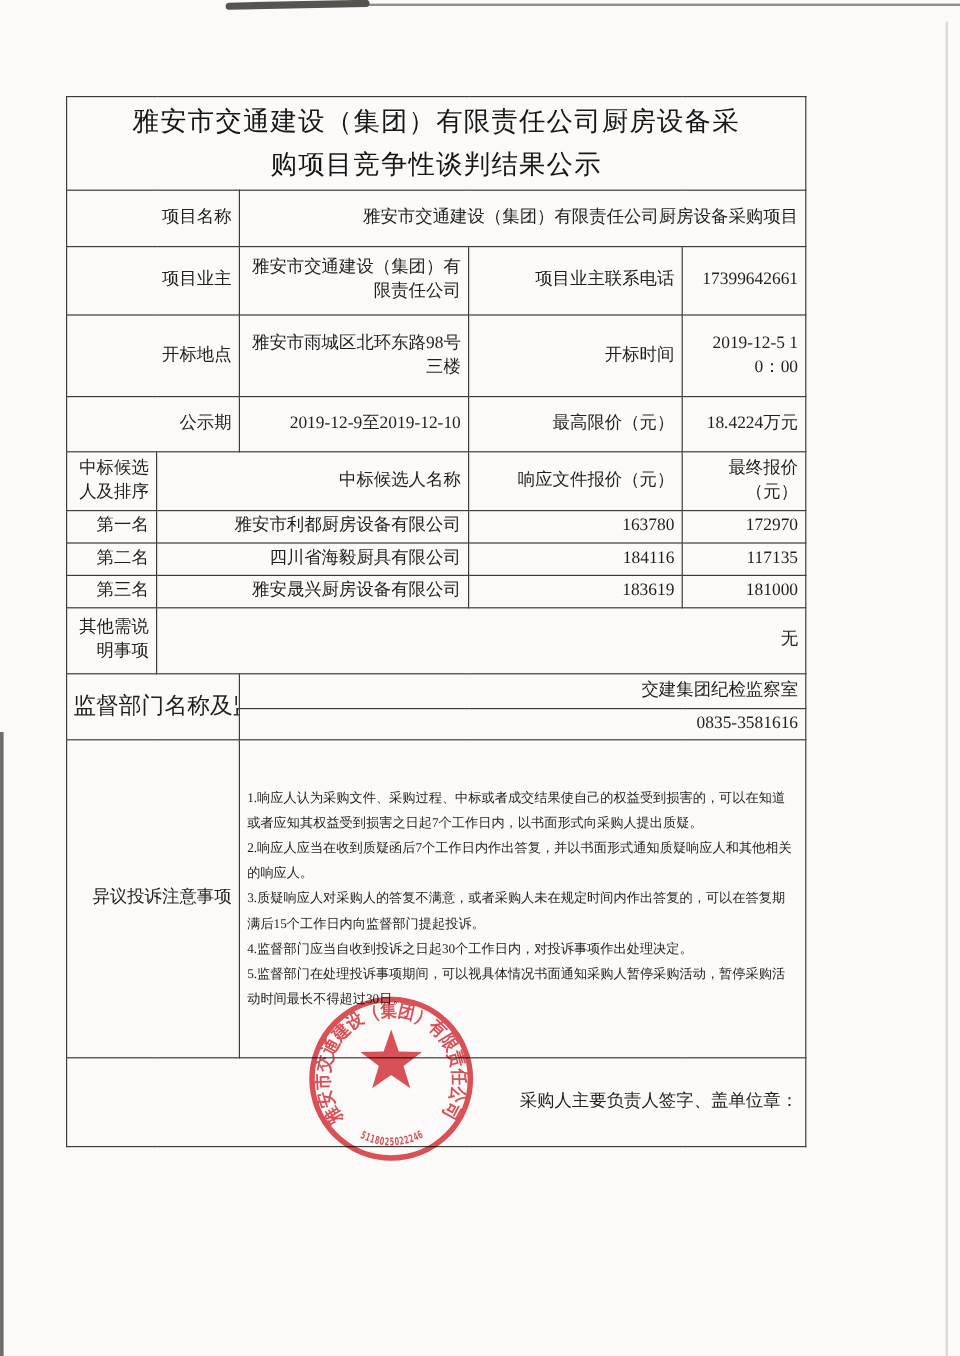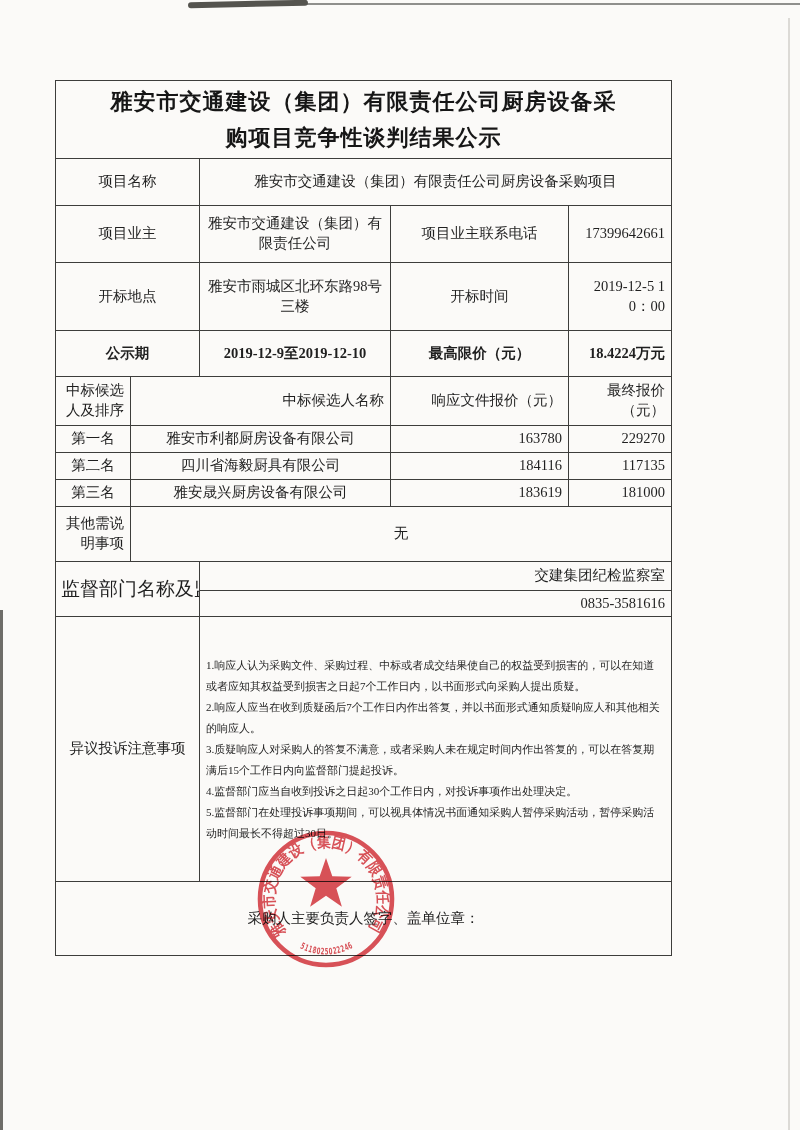--- a/index.html
+++ b/index.html
@@ -38,30 +38,30 @@
     border: 1.5px solid #3d3d3b;
     padding: 2px 6px;
     font-size: 14.5px;
     line-height: 1.35;
     vertical-align: middle;
     word-break: break-all;
   }
   tr.r-title td {
     height: 78px; text-align: center; padding: 2px 10px;
     font-family: "DejaVu Sans", "Liberation Sans", sans-serif;
-    font-weight: 700; font-size: 22px; line-height: 36px; letter-spacing: 1px;
+    font-weight: 400; font-size: 22px; line-height: 36px; letter-spacing: 1px;
     color: #161616;
   }
-  .lbl { text-align: center; }
+  .lbl { text-align: right; }
   .ctr { text-align: right; }
   .nowrap { white-space: nowrap; overflow: hidden; }
   tr.h48 td { height: 47px; }
   tr.h57 td { height: 57px; }
   tr.h68 td { height: 68px; }
-  tr.h47 td { height: 46px; font-weight: bold; }
+  tr.h47 td { height: 46px; }
   tr.h50 td { height: 49px; }
   tr.h28 td { height: 27px; margin-top: 20px; }
   tr.h56 td { height: 55px; }
   tr.h30 td { height: 29px; }
   tr.h27 td { height: 26px; }
   tr.h266 td { height: 265px; }
   tr.h75 td { height: 74px; margin-left: 44px; }
   td.rules { padding: 6px 8px; }
   td.rules .rule { font-size: 11px; line-height: 21px; text-align: left; }
 
@@ -130,21 +130,21 @@
     <td class="ctr">中标候选人及排序</td>
     <td colspan="2" class="ctr">中标候选人名称</td>
     <td class="ctr">响应文件报价（元）</td>
     <td class="ctr">最终报价（元）</td>
   </tr>
 
   <tr class="h28">
     <td class="lbl">第一名</td>
     <td colspan="2" class="lbl">雅安市利都厨房设备有限公司</td>
     <td class="ctr">163780</td>
-    <td class="ctr">229270</td>
+    <td class="ctr">172970</td>
   </tr>
   <tr class="h28">
     <td class="lbl">第二名</td>
     <td colspan="2" class="lbl">四川省海毅厨具有限公司</td>
     <td class="ctr">184116</td>
     <td class="ctr">117135</td>
   </tr>
   <tr class="h28">
     <td class="lbl">第三名</td>
     <td colspan="2" class="lbl">雅安晟兴厨房设备有限公司</td>

